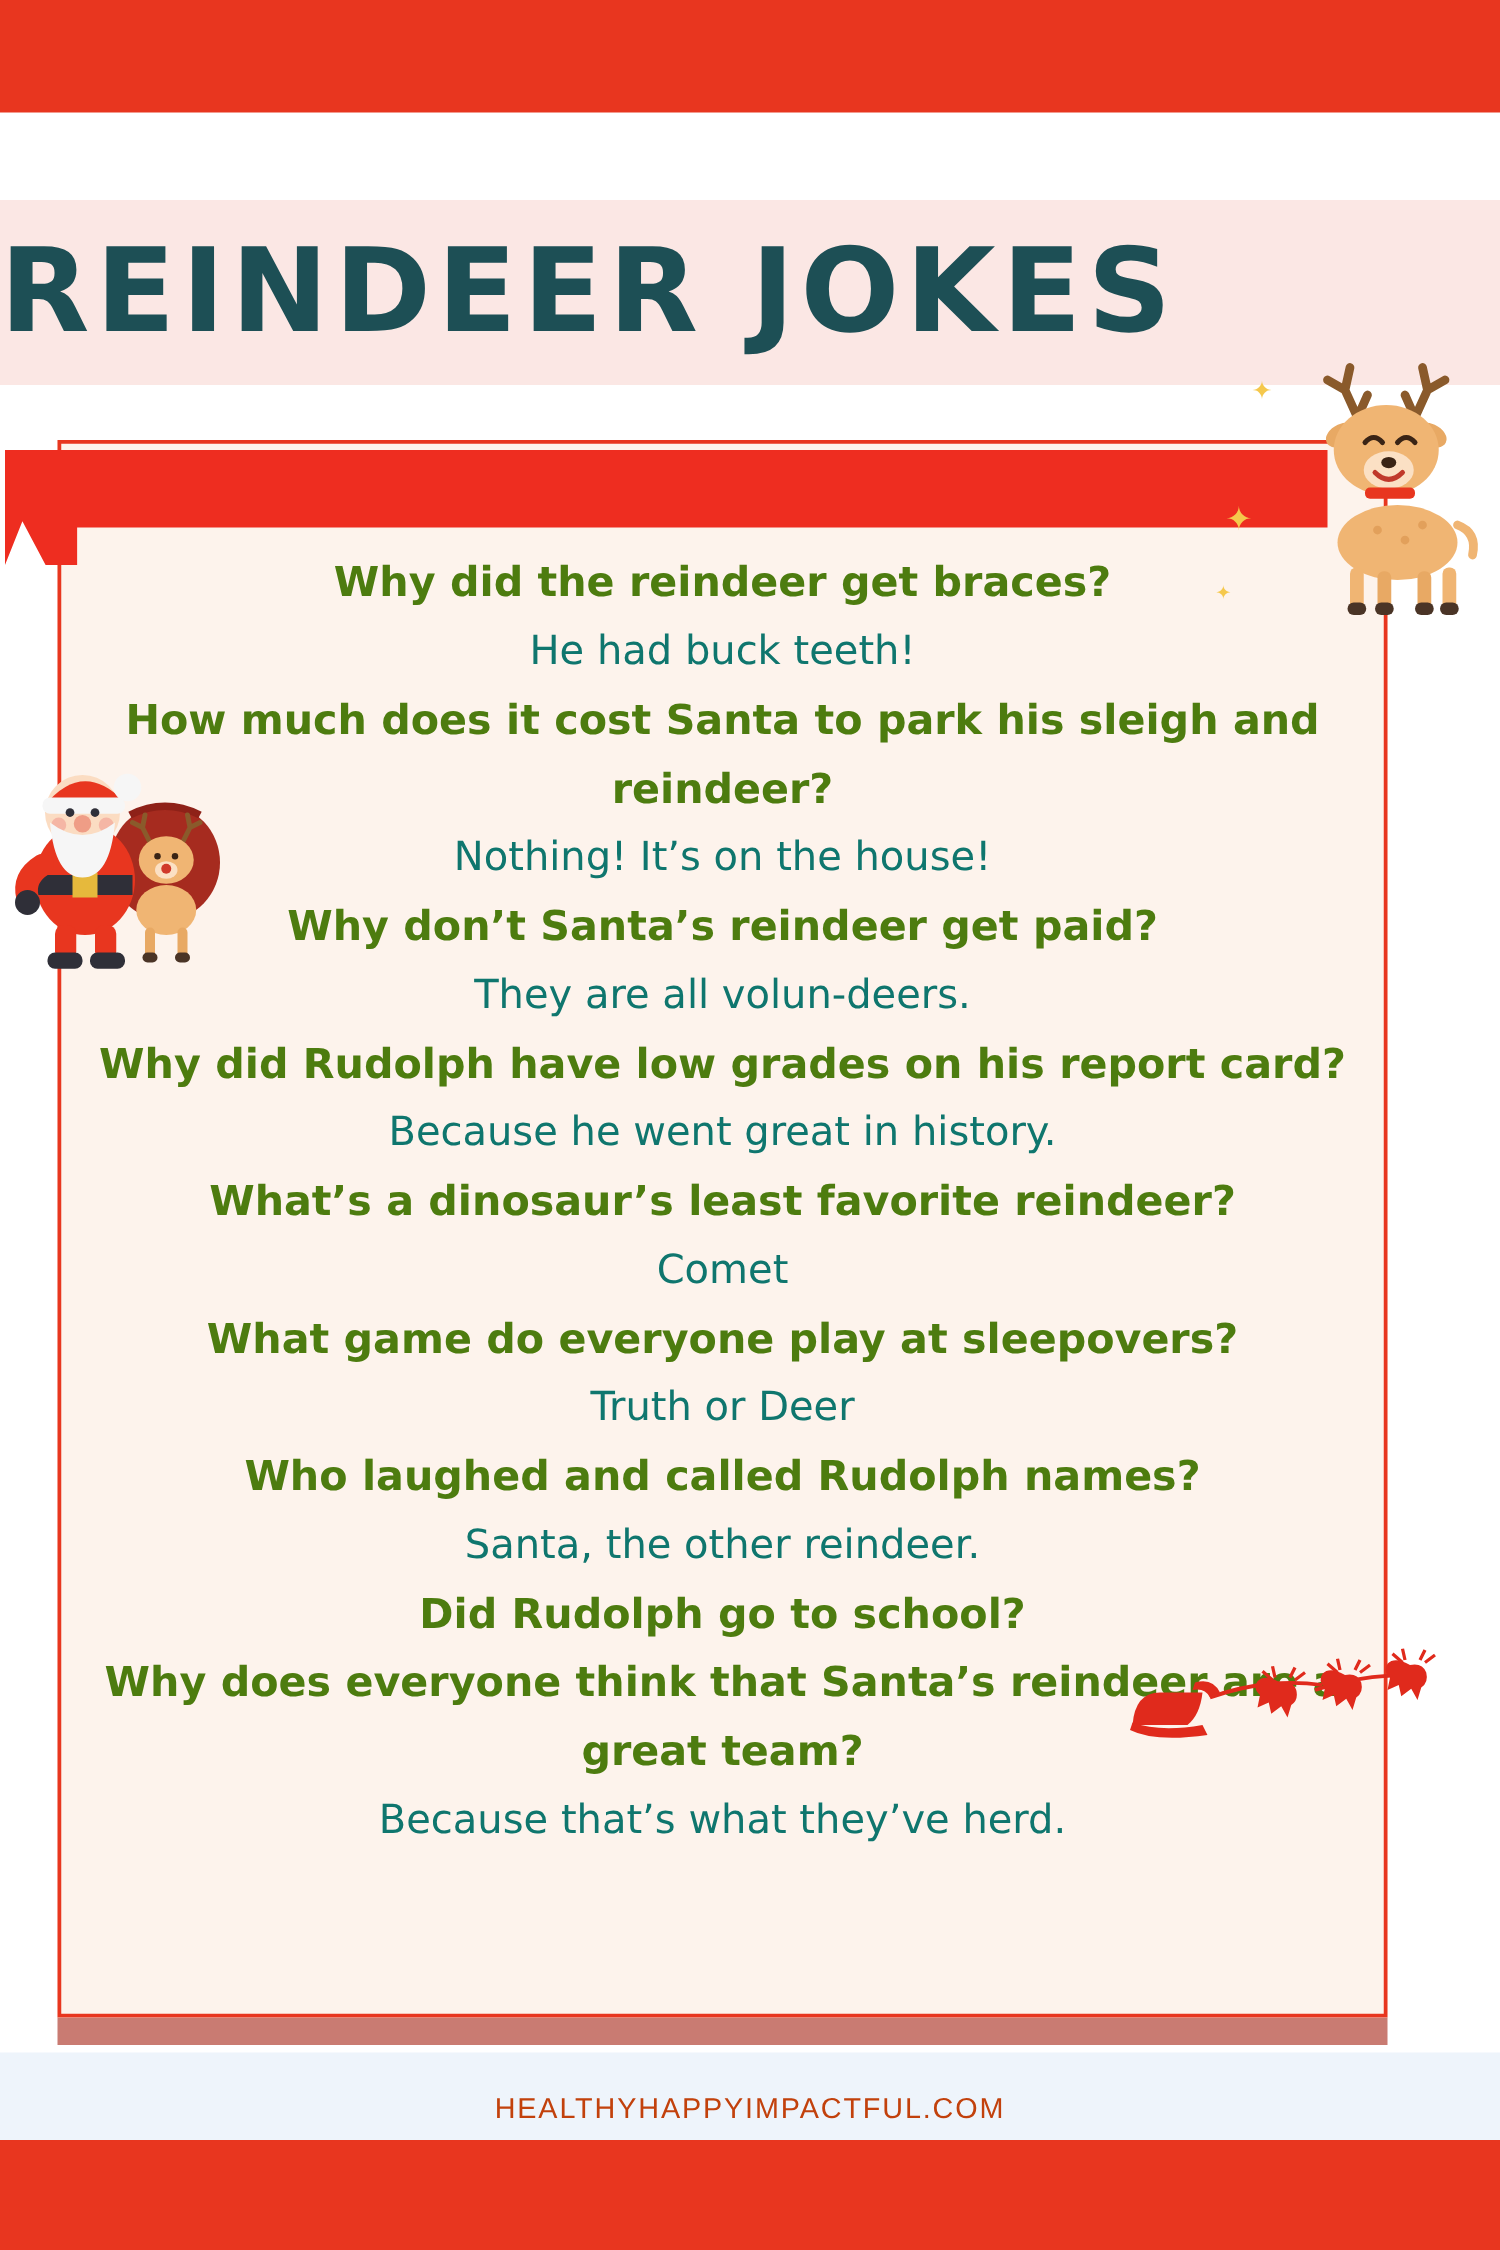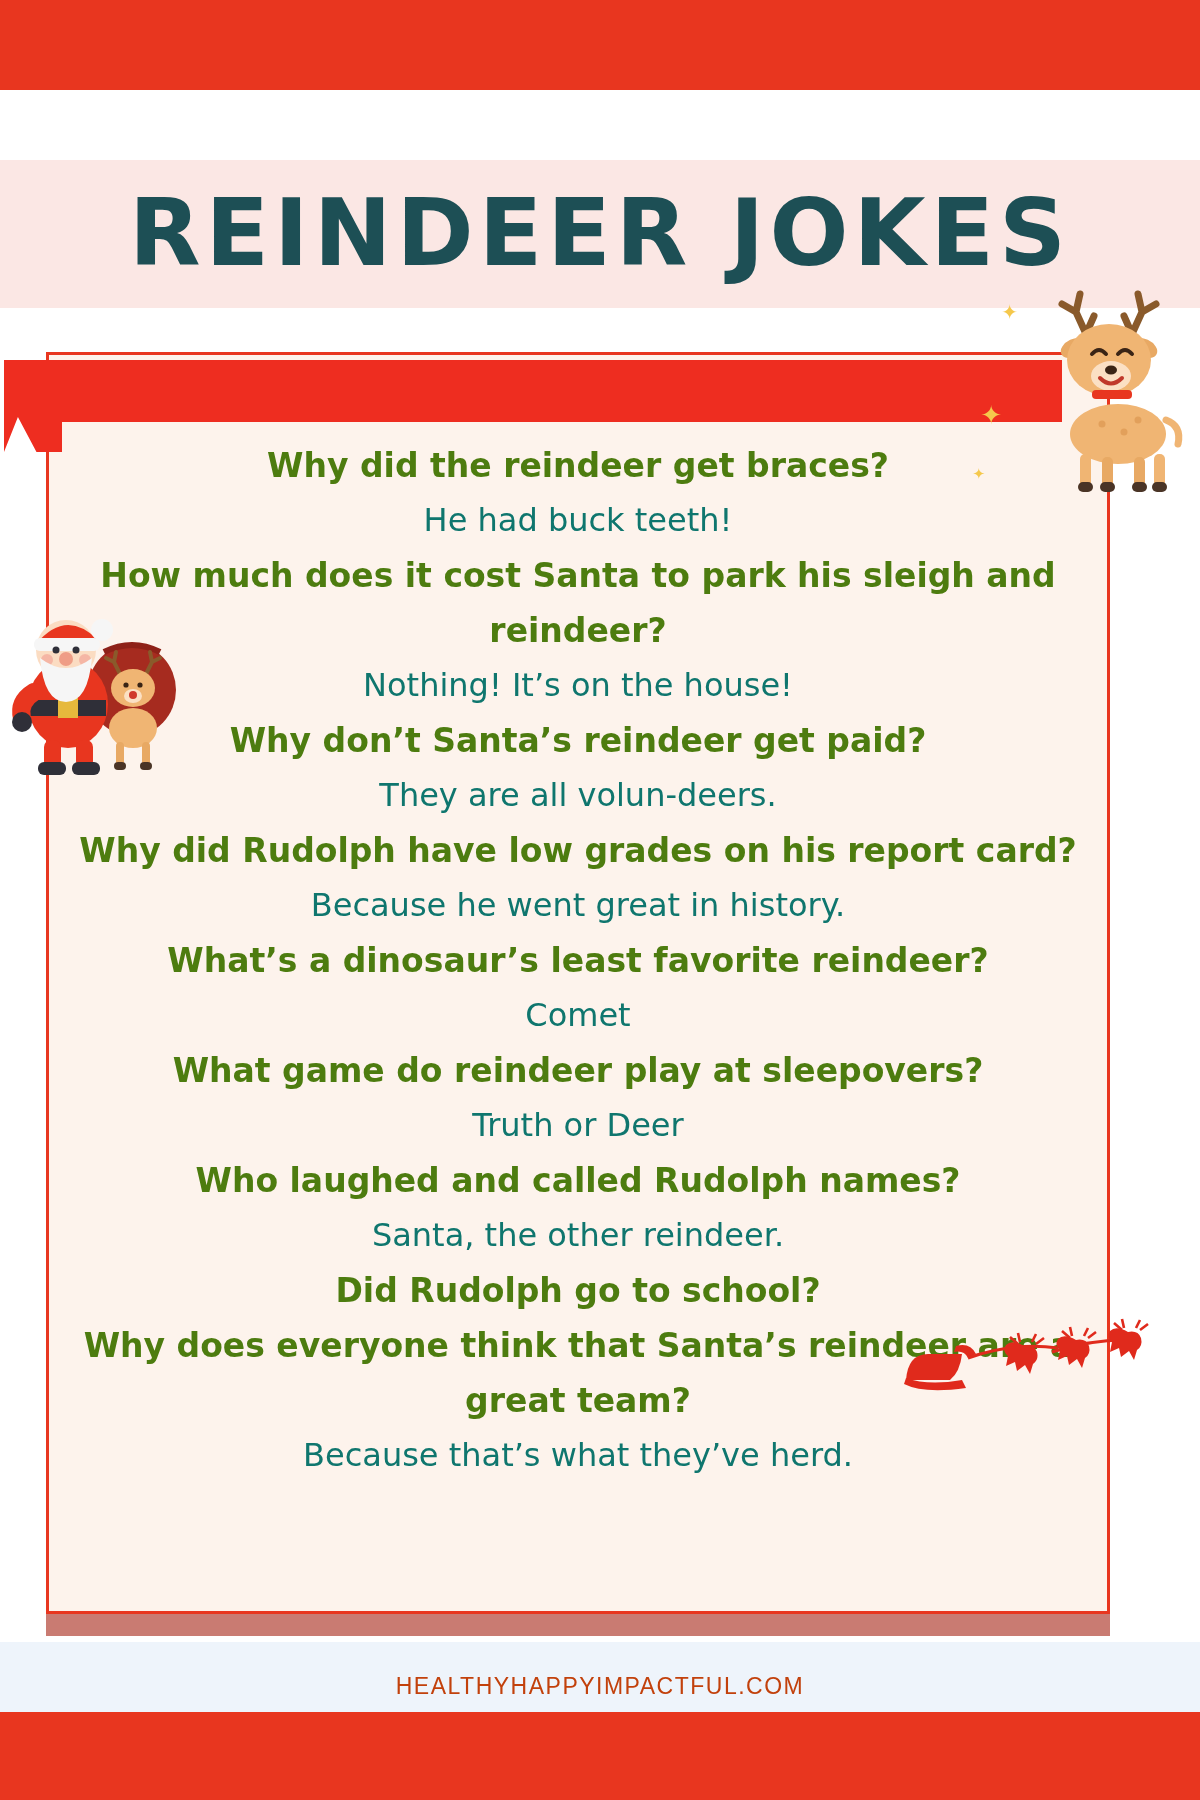--- a/index.html
+++ b/index.html
@@ -36,21 +36,21 @@
     position: absolute;
     left: 0; top: 160px;
     width: 1200px;
     height: 148px;
     background: #fbe7e4;
   }
   .title-text {
     position: absolute;
     left: 0; top: 163px;
     width: 1200px;
-    text-align: center;
+    text-align: left;
     font-family: "DejaVu Sans", sans-serif;
     font-weight: bold;
     font-size: 93px;
     letter-spacing: 5px;
     color: #1d4f55;
     line-height: 140px;
   }
 
   
   .panel {
@@ -156,21 +156,21 @@
   <p class="q">Why did the reindeer get braces?</p>
   <p class="a">He had buck teeth!</p>
   <p class="q">How much does it cost Santa to park his sleigh and reindeer?</p>
   <p class="a">Nothing! It’s on the house!</p>
   <p class="q">Why don’t Santa’s reindeer get paid?</p>
   <p class="a">They are all volun-deers.</p>
   <p class="q">Why did Rudolph have low grades on his report card?</p>
   <p class="a">Because he went great in history.</p>
   <p class="q">What’s a dinosaur’s least favorite reindeer?</p>
   <p class="a">Comet</p>
-  <p class="q">What game do reindeer play at sleepovers?</p>
+  <p class="q">What game do everyone play at sleepovers?</p>
   <p class="a">Truth or Deer</p>
   <p class="q">Who laughed and called Rudolph names?</p>
   <p class="a">Santa, the other reindeer.</p>
   <p class="q">Did Rudolph go to school?</p>
   <p class="q">Why does everyone think that Santa’s reindeer are a great team?</p>
   <p class="a">Because that’s what they’ve herd.</p>
 </div>
 
 <svg class="art" id="reindeer-art" width="180" height="215" viewBox="0 0 180 215">
 

